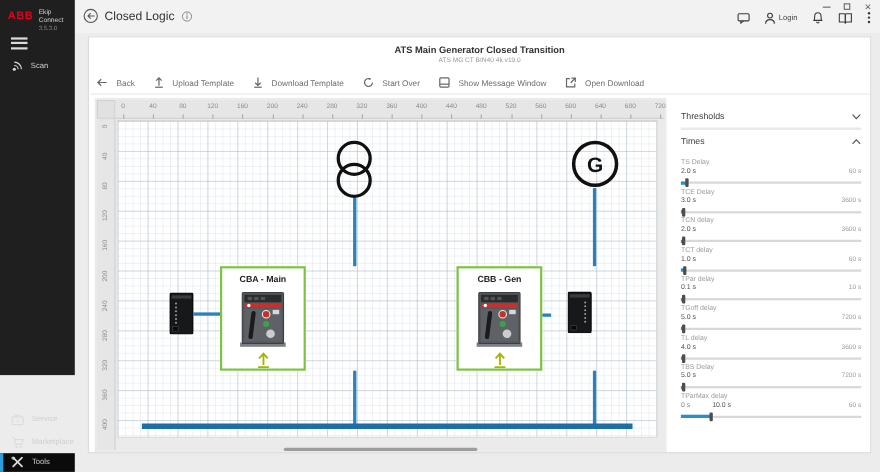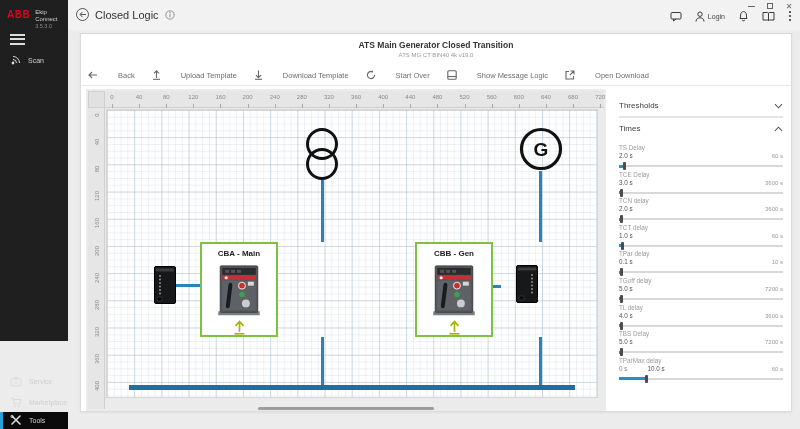--- a/index.html
+++ b/index.html
@@ -34,21 +34,21 @@
   .page-title { font-size:11px; color:#333; }
   .hdr-icons { position:absolute; right:0; top:10px; display:flex; align-items:center; gap:13px; padding-right:8px; }
   .hdr-icons .hi { display:flex; align-items:center; gap:3px; cursor:pointer; }
   .login-lbl { font-size:7px; color:#444; }
 
   
   .card { position:absolute; left:80px; top:33px; width:712px; height:379px; background:#fff; border:1px solid #dcdcdc; box-shadow:0 1px 2px rgba(0,0,0,0.06); }
   .proj-title { position:absolute; left:0; top:6px; width:100%; text-align:center; font-size:8.5px; font-weight:bold; color:#333; }
   .proj-sub { position:absolute; left:0; top:18px; width:100%; text-align:center; font-size:6px; color:#9a9a9a; }
   .toolbar { position:absolute; left:1px; top:31px; width:709px; height:21px; display:flex; align-items:center; padding-left:6px; gap:17px; border-bottom:1px solid #e7e7e7; }
-  .tb-item { display:flex; align-items:center; gap:20px; cursor:pointer; }
+  .tb-item { display:flex; align-items:center; gap:8px; cursor:pointer; }
   .tb-item span { font-size:7.5px; color:#6e6e6e; white-space:nowrap; }
 
   
   .workspace { position:absolute; left:5px; top:55px; width:520px; height:322px; background:#ebebeb; overflow:hidden; }
   .ruler-corner { position:absolute; left:2px; top:2px; width:17px; height:17px; background:#e1e1e1; border:1px solid #cfcfcf; }
   .h-ruler { position:absolute; left:19px; top:2px; width:499px; height:17px; background:#e6e6e6; border-bottom:1px solid #cfcfcf; }
   .h-ruler .htick { position:absolute; top:3px; width:26px; text-align:center; font-size:6px; color:#8a8a8a; }
   .h-ruler .htick::after { content:""; position:absolute; left:13px; bottom:-8px; width:1px; height:4px; background:#aaa; }
   .v-ruler { position:absolute; left:2px; top:19px; width:17px; height:301px; background:#e6e6e6; border-right:1px solid #cfcfcf; }
   .v-ruler .vtick { position:absolute; left:0; width:17px; height:26px; display:flex; align-items:center; justify-content:center; font-size:6px; color:#8a8a8a; transform:rotate(-90deg); }
@@ -235,21 +235,21 @@
           <path d="M8.6 5 A3.6 3.6 0 1 1 6.8 1.9" stroke="#666" stroke-width="1.1" fill="none"></path>
           <path d="M6.2 0.4 L7.2 2.1 L5.3 2.8 Z" fill="#666"></path>
         </svg>
         <span>Start Over</span>
       </div>
       <div class="tb-item">
         <svg width="10" height="10" viewBox="0 0 10 10">
           <rect x="0.8" y="0.8" width="8.4" height="8.4" rx="1" fill="none" stroke="#666" stroke-width="1.1"></rect>
           <line x1="0.8" y1="6.5" x2="9.2" y2="6.5" stroke="#666" stroke-width="1.1"></line>
         </svg>
-        <span>Show Message Logic</span>
+        <span>Show Message Window</span>
       </div>
       <div class="tb-item">
         <svg width="10" height="10" viewBox="0 0 10 10">
           <path d="M4 1.5 H1 V9 H8.5 V6" fill="none" stroke="#666" stroke-width="1.1"></path>
           <path d="M5.5 1 H9 V4.5 M9 1 L4.8 5.2" fill="none" stroke="#666" stroke-width="1.1"></path>
         </svg>
         <span>Open Download</span>
       </div>
     </div>
 

